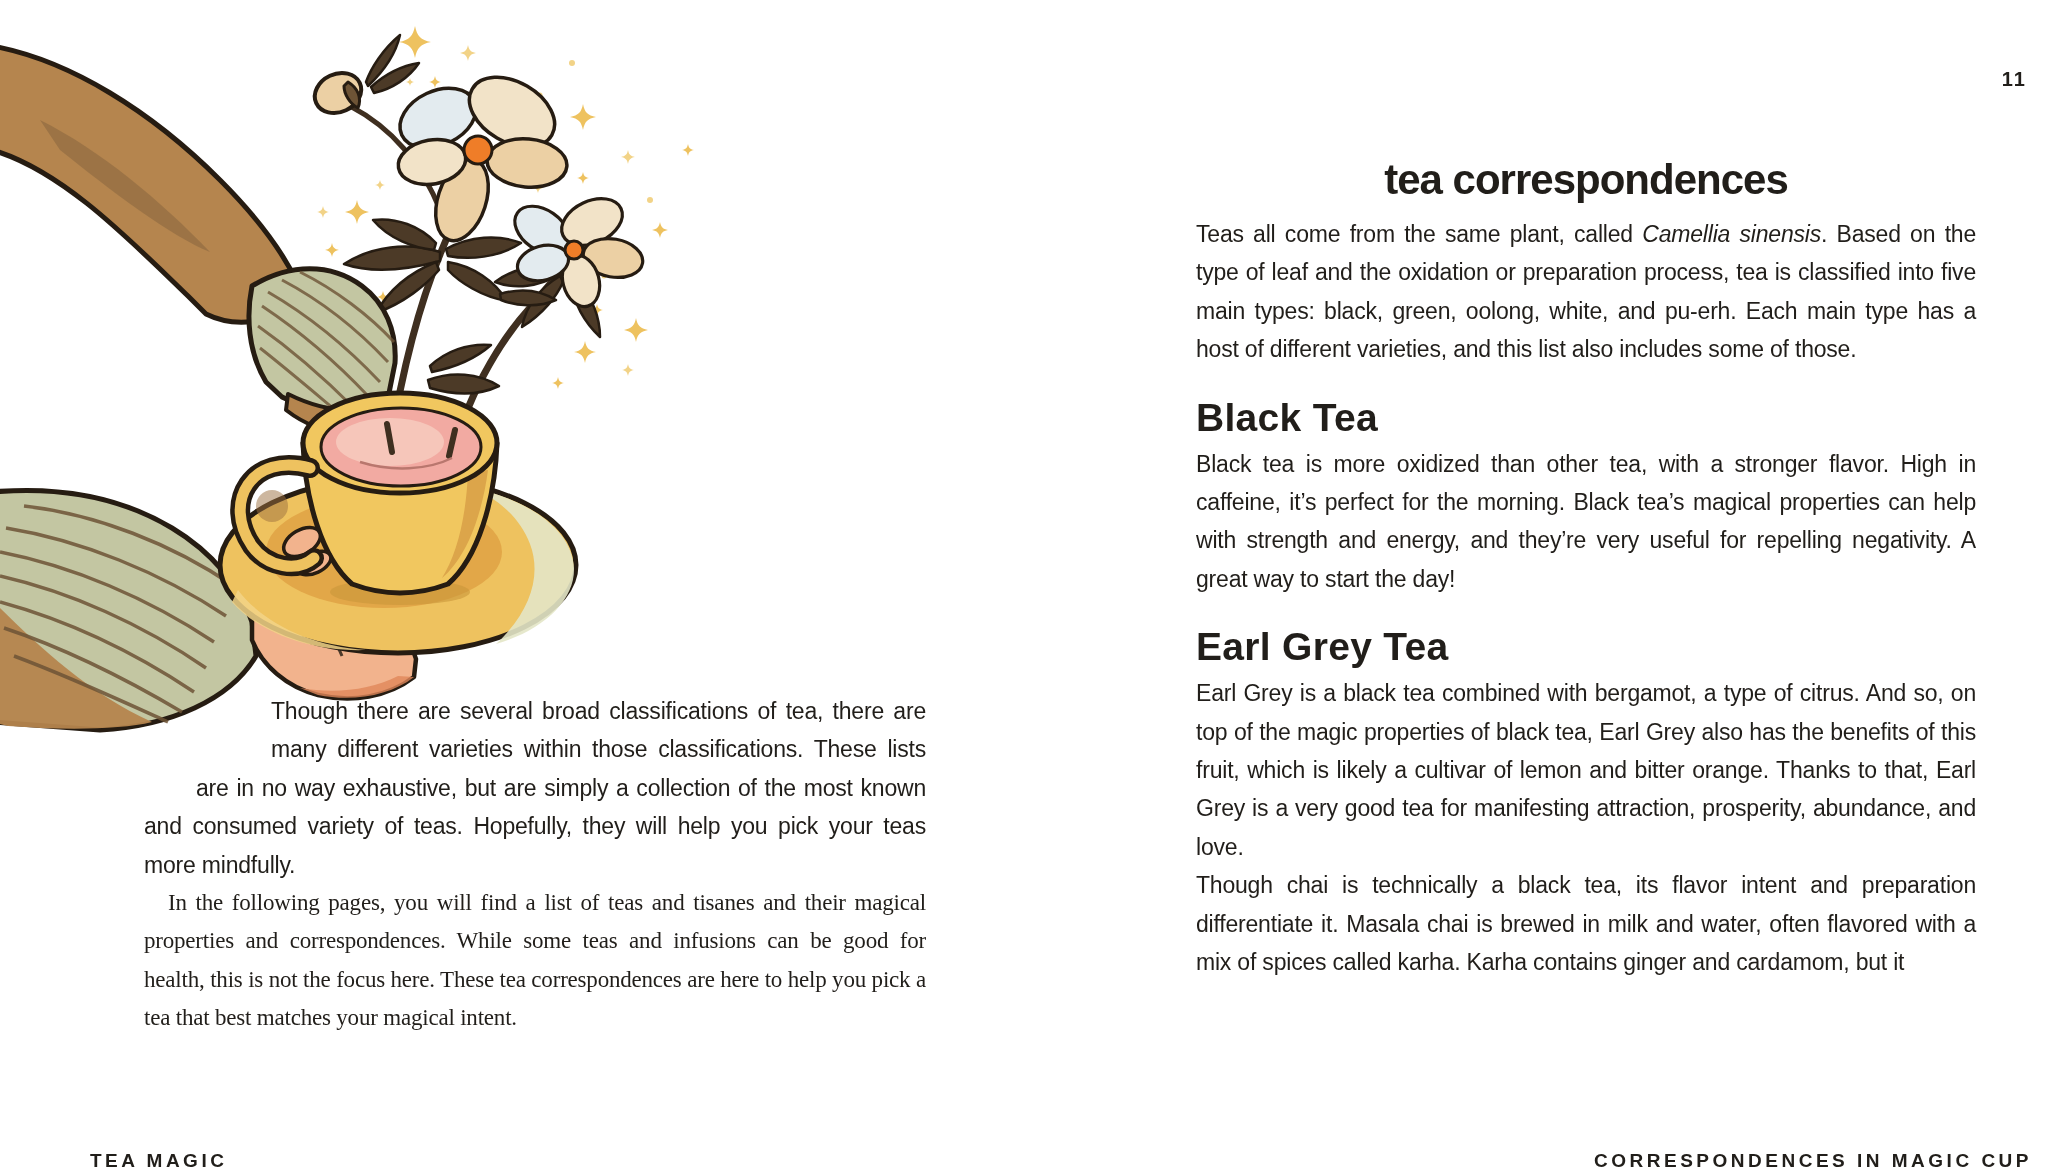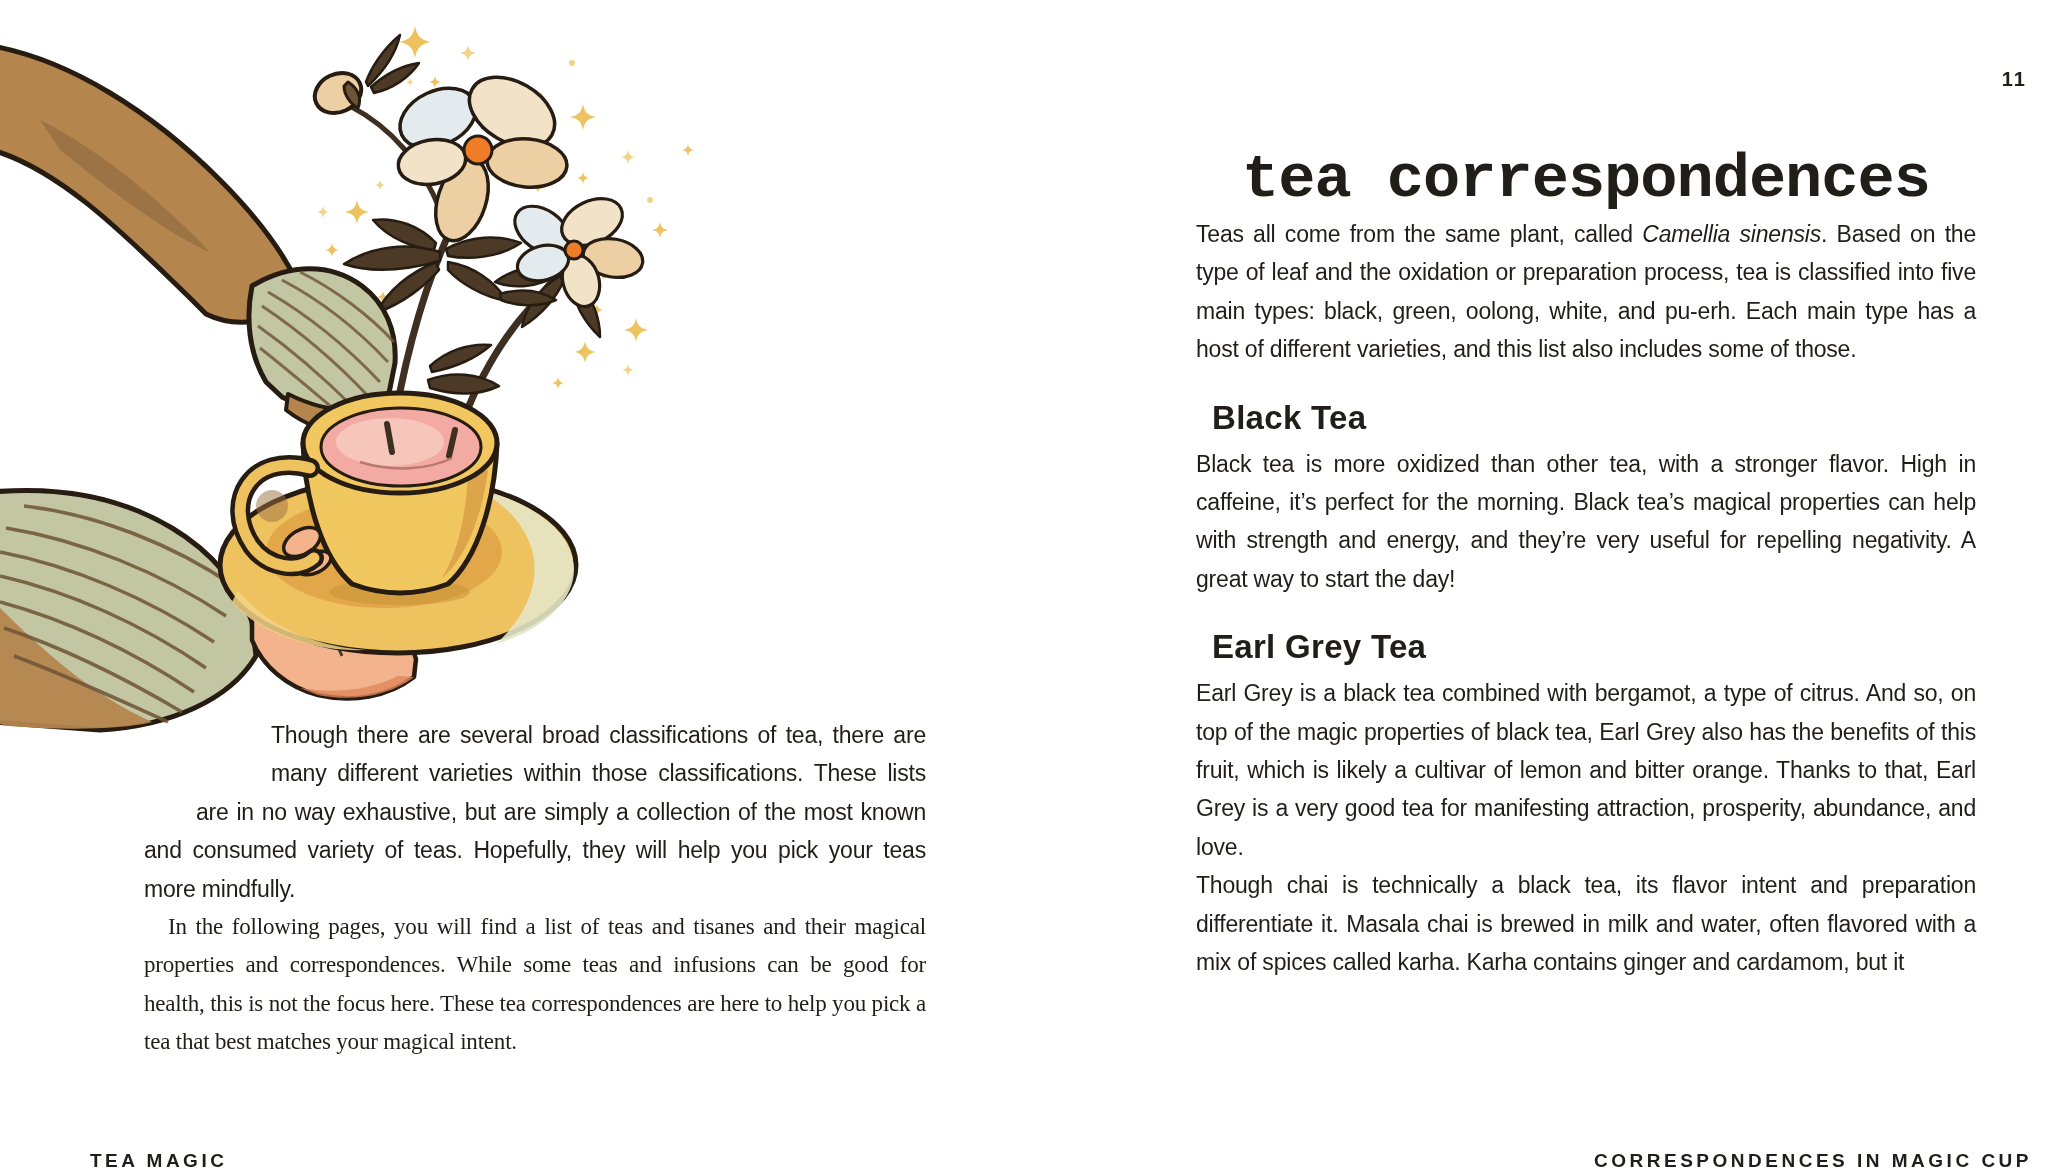--- a/index.html
+++ b/index.html
@@ -7,32 +7,32 @@
   }
   html,body{margin:0;padding:0;background:#ffffff;}
   body{width:2048px;height:1176px;overflow:hidden;
        font-family:"Liberation Sans",sans-serif;color:var(--ink);}
   .spread{position:relative;width:2048px;height:1176px;background:#ffffff;}
 
   .illus{position:absolute;left:0;top:0;}
 
   .body-text{font-size:23px;line-height:38.4px;letter-spacing:-0.2px;
              text-align:justify;margin:0;}
-  .left-text{position:absolute;left:144px;top:716px;width:782px;}
+  .left-text{position:absolute;left:144px;top:692px;width:782px;}
   .stair{display:block;float:left;height:39px;}
   .s1{width:127px;}
   .s2{width:52px;clear:left;}
   .indented{text-indent:24px;font-family:Liberation Serif, serif;}
 
   .col-right{position:absolute;left:1196px;top:0;width:780px;}
-  h1{font-family:Liberation Mono, monospace;font-weight:700;font-size:62px;
+  h1{font-family:Liberation Sans, sans-serif;font-weight:700;font-size:42px;
      line-height:70px;letter-spacing:-1px;text-align:center;margin:145px 0 0 0;}
   .intro{}
-  h2{font-family:"Liberation Sans",sans-serif;font-weight:700;font-size:33px;
-     line-height:42px;letter-spacing:0.3px;margin:28px 0 6px 16px;}
+  h2{font-family:"Liberation Sans",sans-serif;font-weight:700;font-size:39px;
+     line-height:42px;letter-spacing:0.3px;margin:28px 0 6px 0;}
   em{font-style:italic;}
 
   .pagenum{position:absolute;top:68px;right:21px;font-weight:700;font-size:20px;
            letter-spacing:2px;}
   .footer{position:absolute;top:1150px;font-weight:700;font-size:19px;
           letter-spacing:3.5px;white-space:nowrap;}
   .footer-left{left:90px;}
   .footer-right{right:16px;}
 
   

